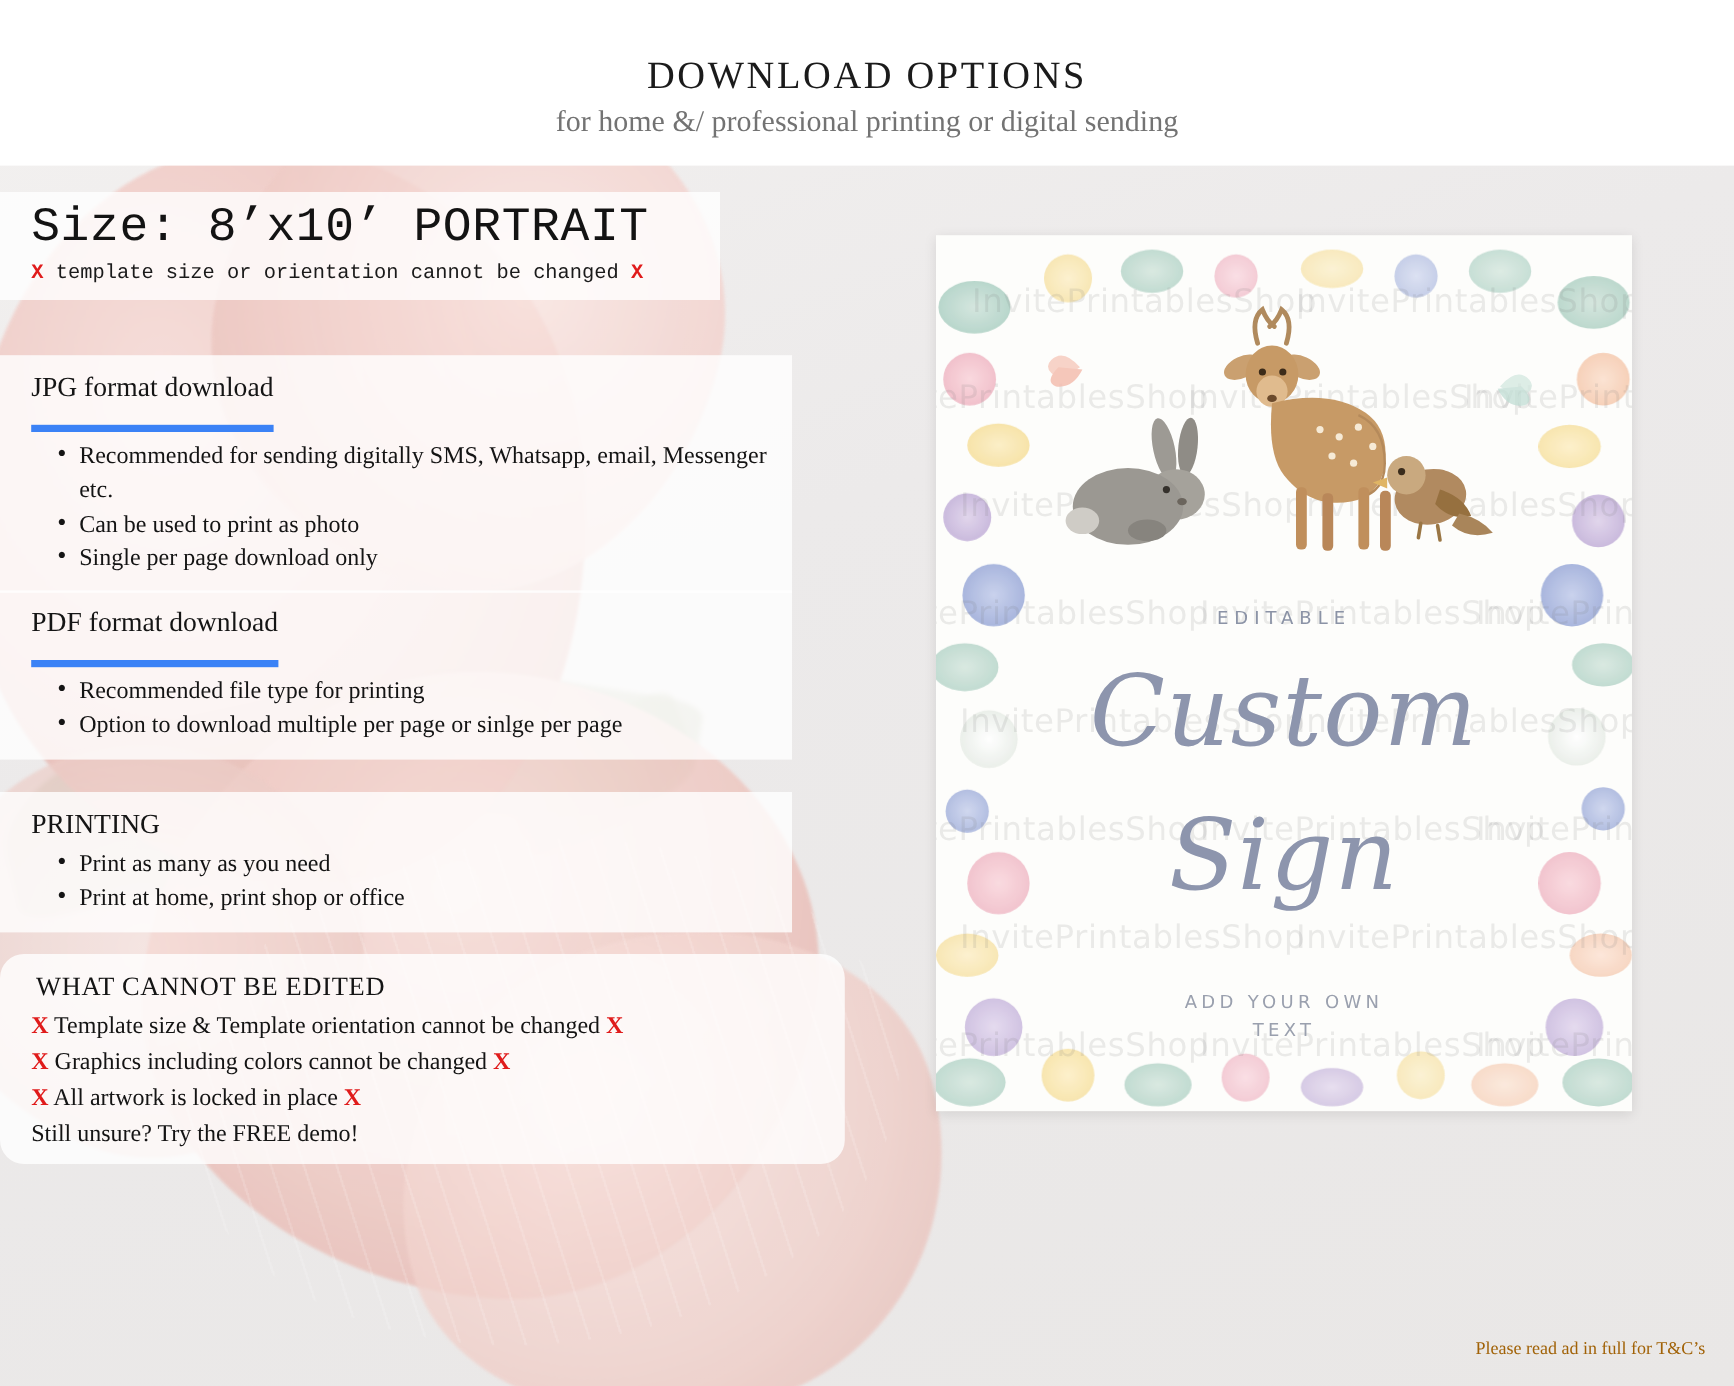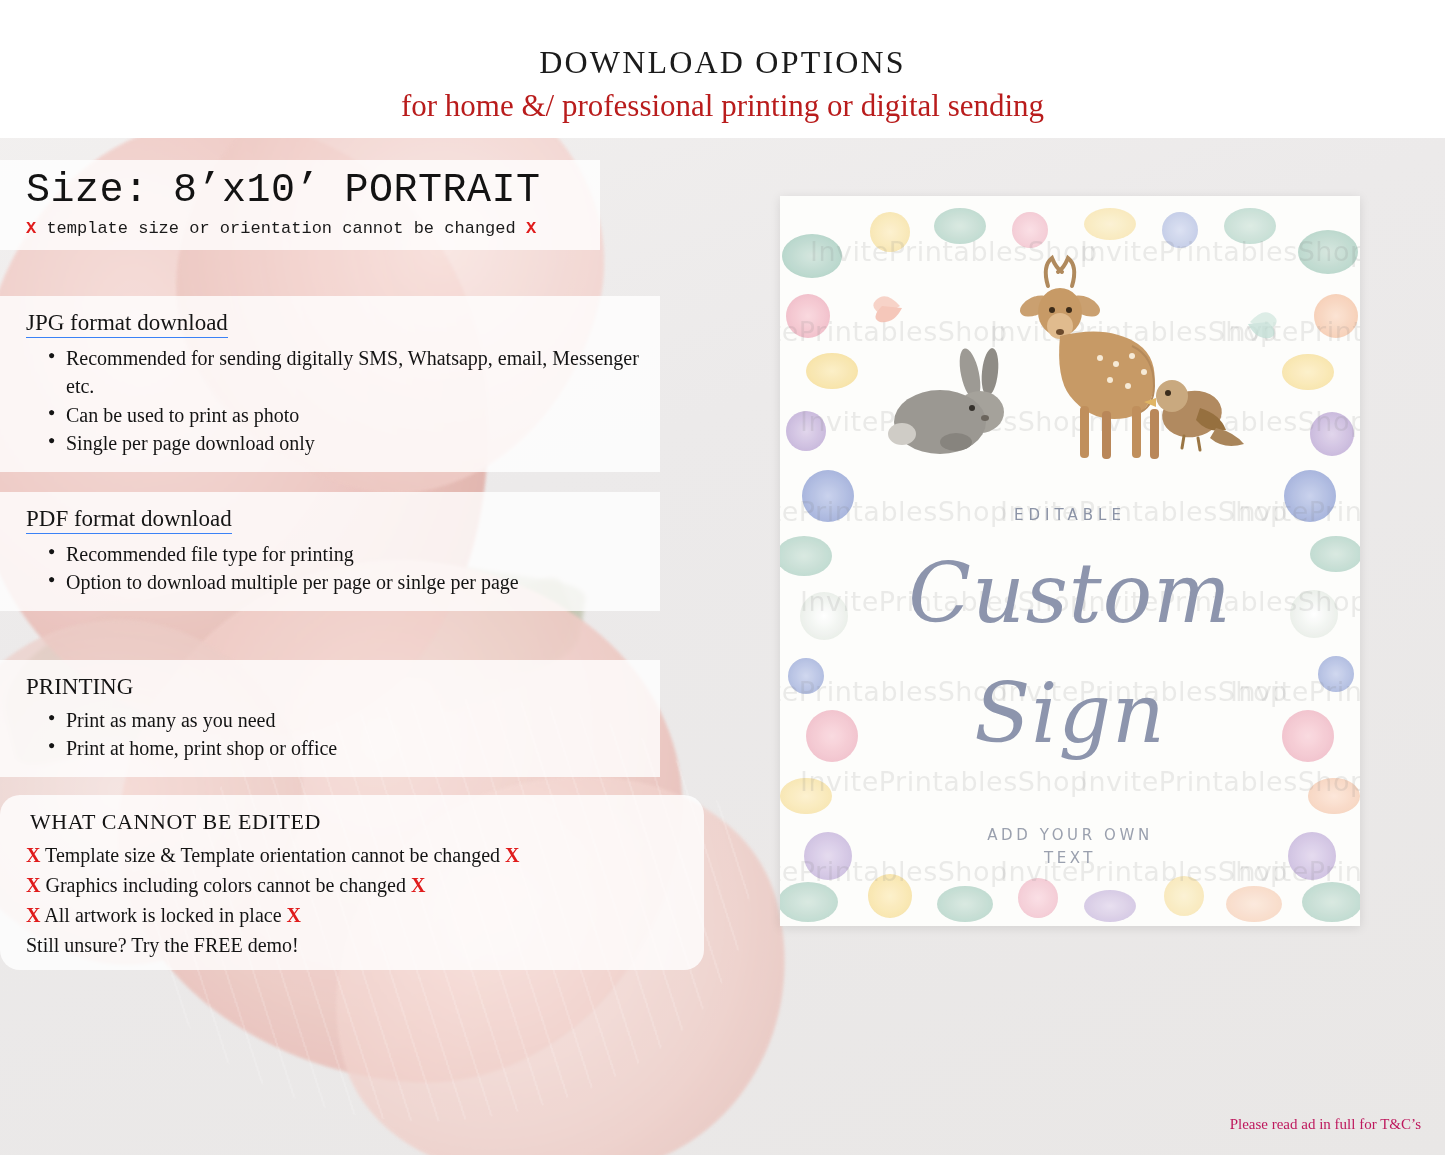--- a/index.html
+++ b/index.html
@@ -108,23 +108,23 @@
     margin: 0;
     padding-top: 44px;
     font-size: 32px;
     letter-spacing: 2.2px;
     font-weight: 400;
     color: #1b1b1b;
   }
   .header h2 {
     margin: 0;
     padding-top: 7px;
-    font-size: 31px;
+    font-size: 25px;
     font-weight: 400;
-    color: #b91c1c;
+    color: #737373;
   }
 
   
   .panel {
     position: absolute;
     background: rgba(255,255,255,0.80);
     z-index: 3;
   }
   .panel-inner {
     padding: 8px 14px 10px 26px;
@@ -150,22 +150,22 @@
   .cannot-panel { left: 0; top: 795px; width: 704px; border-radius: 20px; }
 
   .sec-title {
     font-size: 23px;
     margin: 6px 0 6px 0;
     font-weight: 400;
     color: #151515;
     display: inline-block;
   }
   .sec-title.underlined {
-    border-bottom: 1px solid #3b82f6;
-    padding-bottom: 1px;
+    border-bottom: 6px solid #3b82f6;
+    padding-bottom: 18px;
   }
   ul.bullets {
     margin: 0;
     padding: 0 0 4px 22px;
     list-style: none;
   }
   ul.bullets li {
     font-size: 20px;
     line-height: 1.42;
     color: #141414;
@@ -264,21 +264,21 @@
   }
 
   
   .animals { position: absolute; top: 50px; left: 0; width: 100%; height: 240px; z-index: 3; }
 
   .footer-note {
     position: absolute;
     right: 24px;
     bottom: 22px;
     font-size: 15px;
-    color: #be185d;
+    color: #a16207;
     z-index: 4;
   }
 </style>
 </head>
 <body>
 
 <div class="bg-wrap">
   <div class="bg-base"></div>
   <div class="leaf l1"></div>
   <div class="leaf l2"></div>

